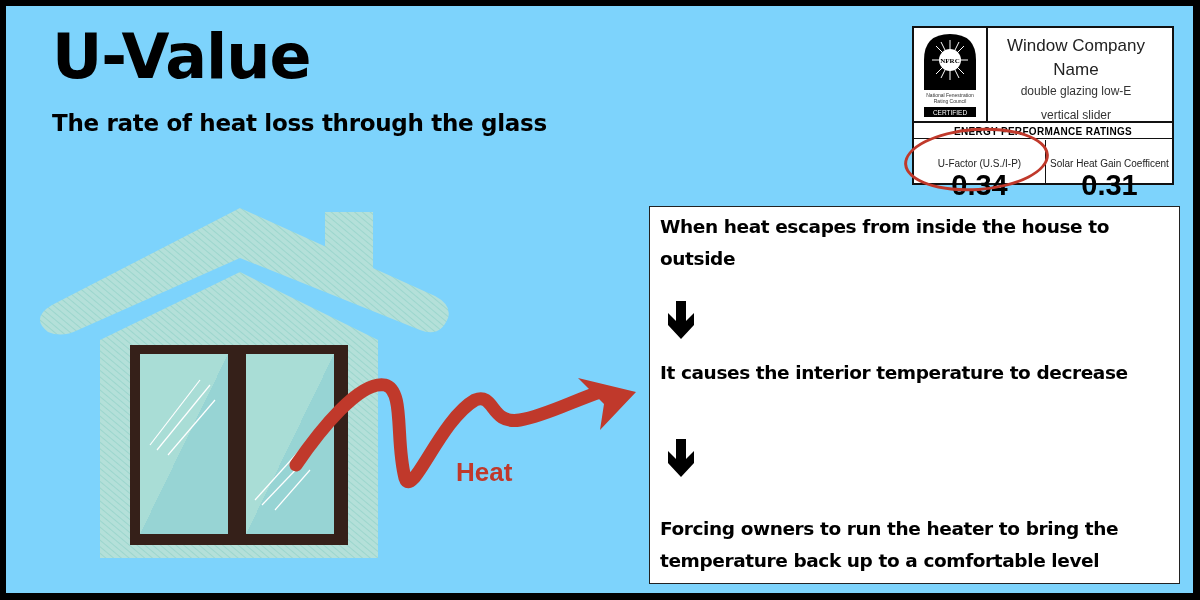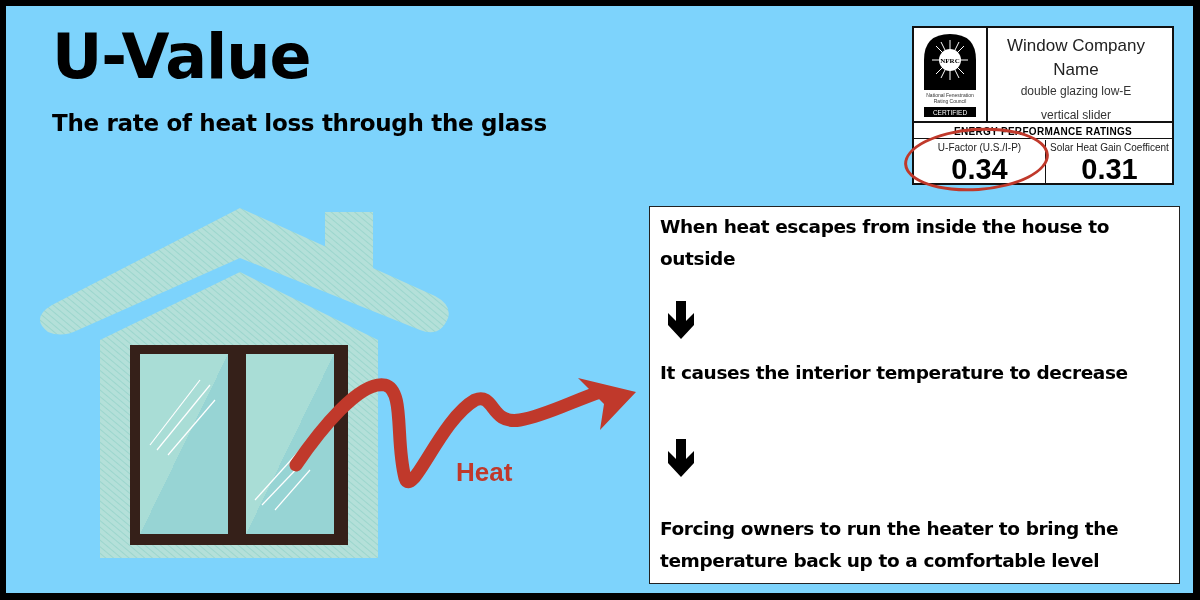--- a/index.html
+++ b/index.html
@@ -28,21 +28,21 @@
     .company-cell { position: absolute; left: 74px; top: 0; right: 8px; height: 95px; text-align: center; font-family: "Liberation Sans", sans-serif; }
     .company-name { font-size: 17px; line-height: 24px; margin-top: 6px; color: #222; padding: 0 4px; }
     .company-desc { font-size: 12px; line-height: 10px; margin-top: 4px; color: #333; }
     .ratings-head {
       position: absolute; left: 0; top: 97px; width: 100%; height: 14px; border-bottom: 1px solid #111;
       font-family: "Liberation Sans", sans-serif; font-weight: bold; font-size: 10px; text-align: center; line-height: 14px; letter-spacing: 0.3px;
     }
     .rating { position: absolute; top: 112px; height: 45px; text-align: center; font-family: "Liberation Sans", sans-serif; }
     .rating.uf { left: 0; width: 132px; border-right: 1px solid #111; }
     .rating.shgc { left: 133px; right: 0; }
-    .rating-label { font-size: 10px; line-height: 12px; color: #222; margin-top: 2px; }
+    .rating-label { font-size: 10px; line-height: 12px; color: #222; margin-top: 18px; }
     .rating-value { font-size: 29px; font-weight: bold; line-height: 30px; color: #000; }
     .circle {
       position: absolute; left: 898px; top: 123px; width: 145px; height: 63px;
       border: 3px solid #c0392b; border-radius: 50%; transform: rotate(-4deg);
     }
     
     .info-box {
       position: absolute; left: 643px; top: 200px; width: 531px; height: 378px;
       border: 1.5px solid #222; background: #fff;
     }

